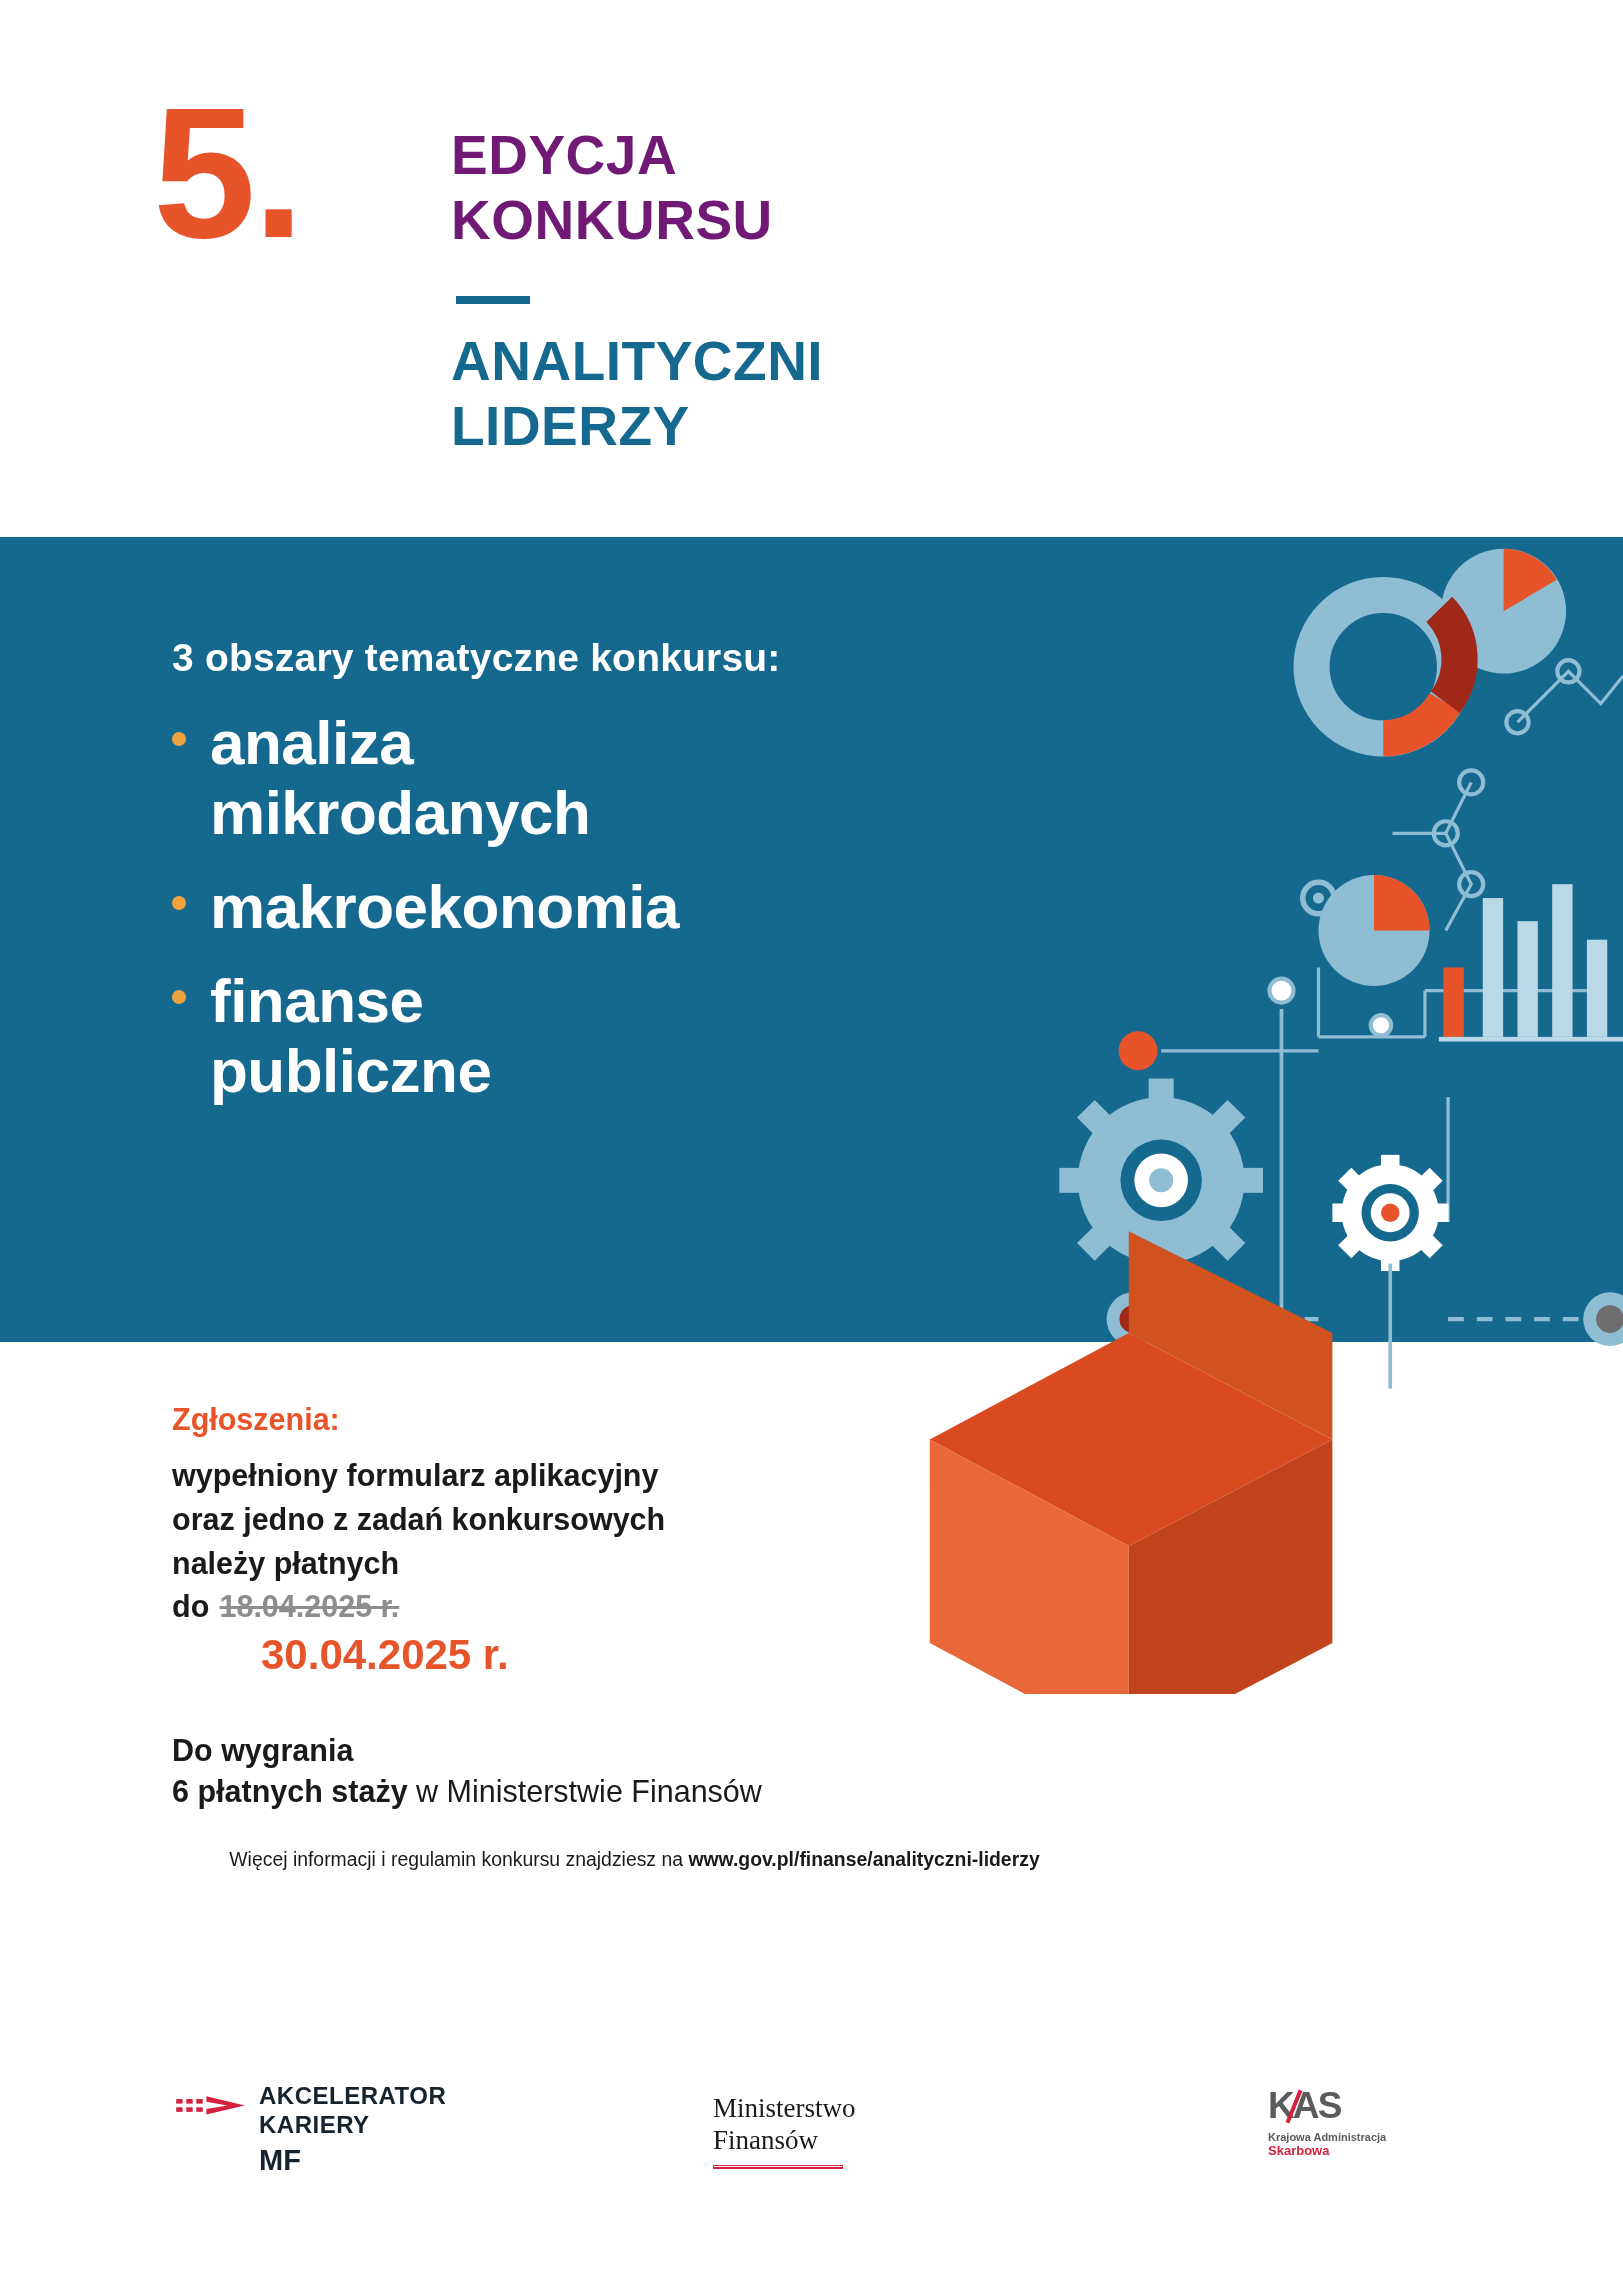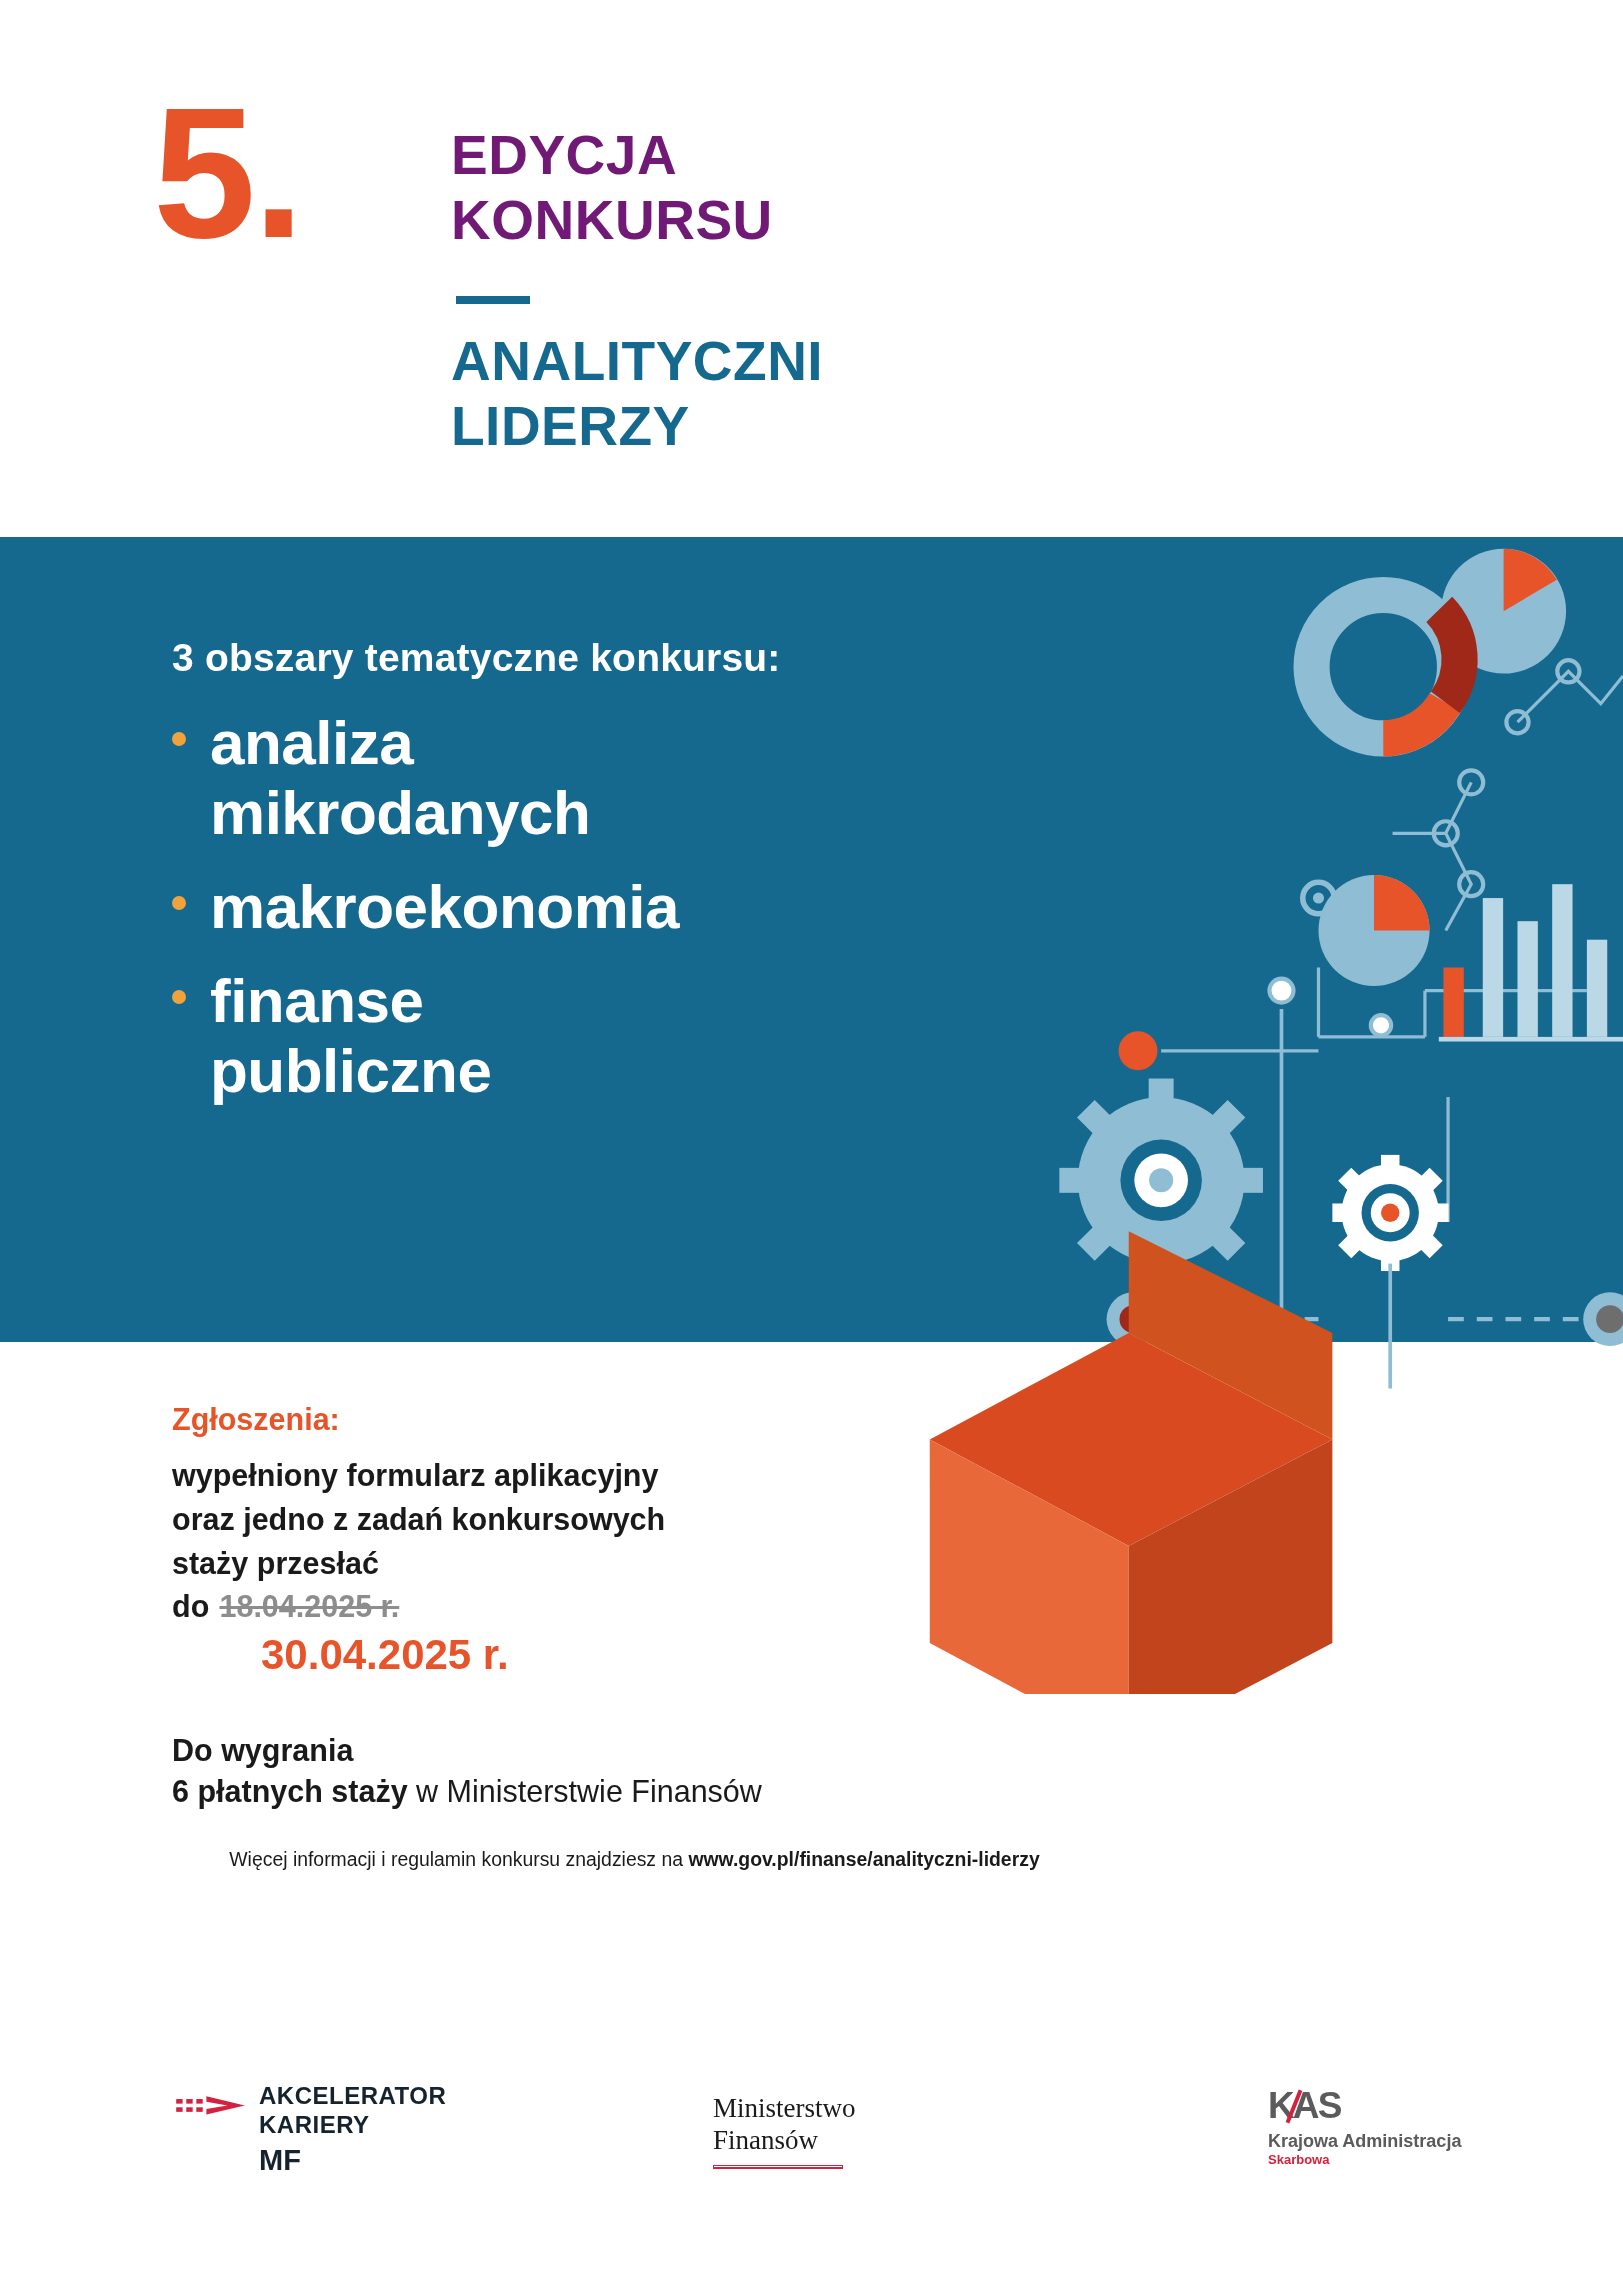--- a/index.html
+++ b/index.html
@@ -260,21 +260,21 @@
     display: inline-block;
   }
   .kas-mark .slash {
     position: absolute;
     left: 24px; top: 1.9px;
     width: 3.7px; height: 35px;
     background: #d4213d;
     transform: rotate(22deg);
   }
   .kas-l1 {
-    font-size: 18px;
+    font-size: 11px;
     font-weight: 700;
     color: #5b5b5b;
     margin-top: 6.5px;
   }
   .kas-l2 {
     font-size: 13px;
     font-weight: 700;
     color: #d4213d;
   }
 </style>
@@ -430,21 +430,21 @@
         <polygon points="490,1900 930,2120 930,2350 490,2120" fill="#D0521F"></polygon>
         <polygon points="60,2350 490,2120 490,1900 60,2130" fill="#F07A3A" opacity="0.0"></polygon>
       </g>
     </svg>
   </div>
 
   <div class="lower">
     <div class="zgloszenia-title">Zgłoszenia:</div>
     <div class="zgl-line">wypełniony formularz aplikacyjny</div>
     <div class="zgl-line">oraz jedno z zadań konkursowych</div>
-    <div class="zgl-line">staży przesłać</div>
+    <div class="zgl-line">należy płatnych</div>
 
     <div class="deadline-row">
       <span class="deadline-do">do</span>
       <span class="deadline-old">18.04.2025 r.</span>
     </div>
     <div class="deadline-new">30.04.2025 r.</div>
 
     <div class="prize">
       <div class="prize-line1">Do wygrania</div>
       <div class="prize-line2"><b>6 płatnych staży</b><span> w Ministerstwie Finansów</span></div>

